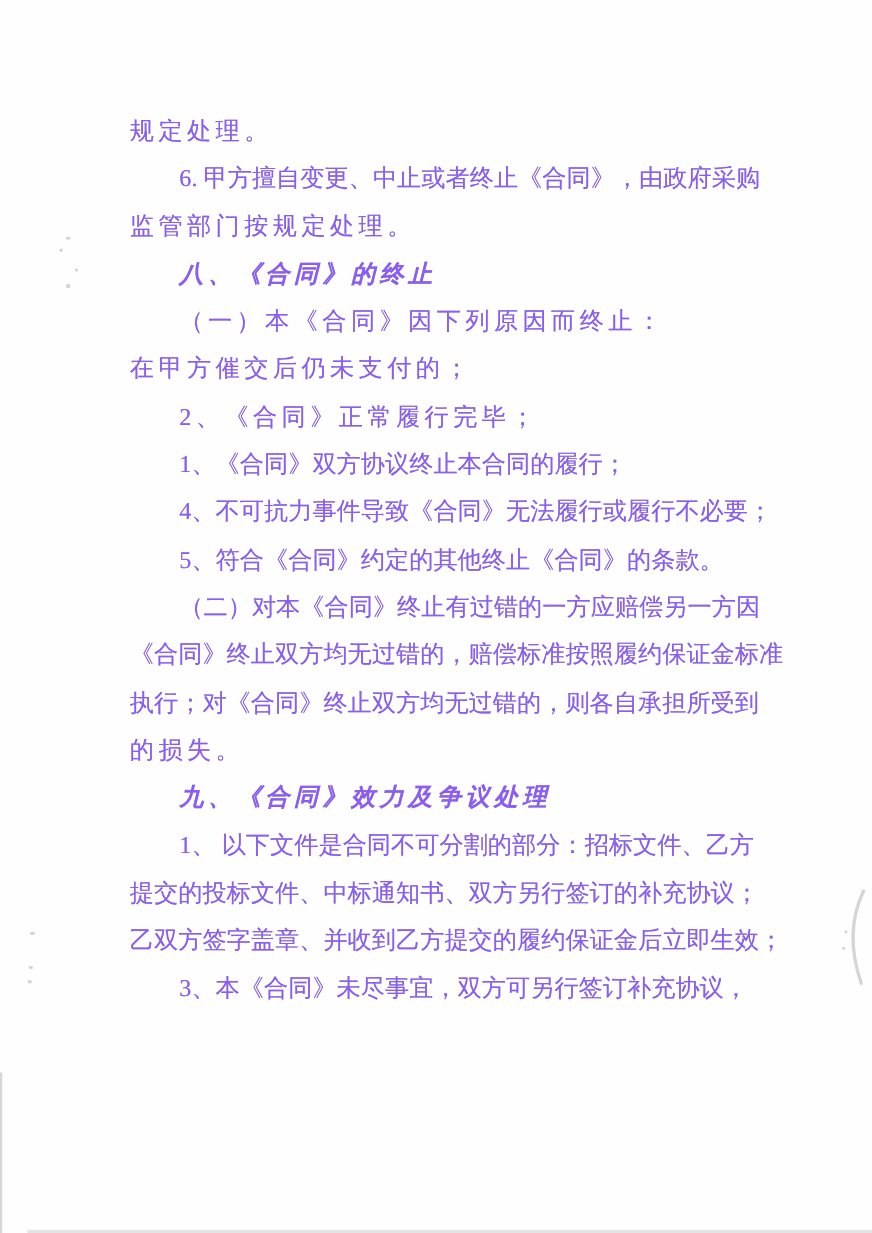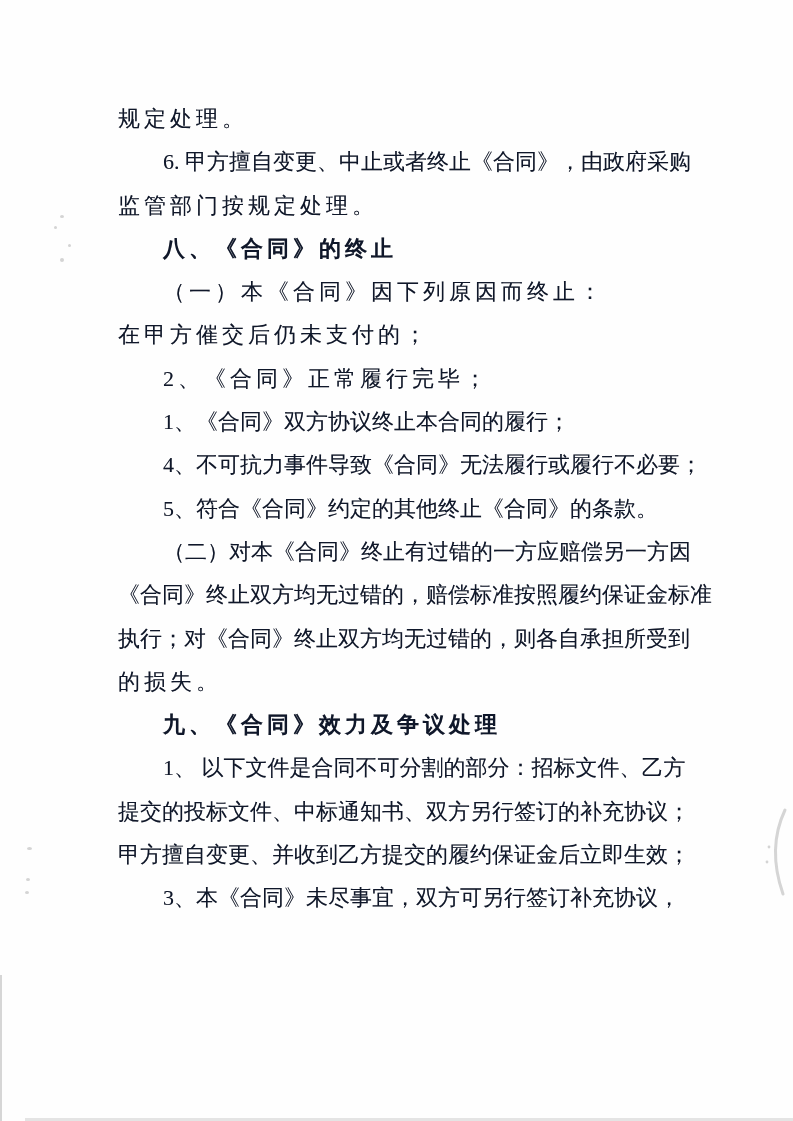--- a/index.html
+++ b/index.html
@@ -7,38 +7,38 @@
     padding: 0;
     background: #e8e8e8;
   }
   .page {
     position: relative;
     width: 793px;
     height: 1121px;
     background: #fefefe;
     overflow: hidden;
     font-family: "Liberation Serif", "DejaVu Serif", serif;
-    color: #0f172a;
+    color: #8b5cf6;
   }
   .doc-lines {
     position: absolute;
     left: 118px;
     top: 97px;
     width: 572px;
   }
   .line {
     height: 43.3px;
     line-height: 43.3px;
     font-size: 22px;
     letter-spacing: 0;
     white-space: pre;
     text-shadow: 0 0 0.6px rgba(70,70,70,0.45);
   }
   .line.indent { padding-left: 45px; }
-  .line.bold   { font-weight: bold; }
+  .line.bold   { font-weight: bold; font-style: italic; }
   .line.loose  { letter-spacing: 4px; }
   .line .u {
     border-bottom: 1.5px solid #4a4a4a;
     padding: 0 2px;
   }
   
   .speck {
     position: absolute;
     background: #d4d4d4;
     border-radius: 50%;
@@ -81,21 +81,21 @@
       <div class="line indent">1、《合同》双方协议终止本合同的履行；</div>
       <div class="line indent">4、不可抗力事件导致《合同》无法履行或履行不必要；</div>
       <div class="line indent">5、符合《合同》约定的其他终止《合同》的条款。</div>
       <div class="line indent">（二）对本《合同》终止有过错的一方应赔偿另一方因</div>
       <div class="line">《合同》终止双方均无过错的，赔偿标准按照履约保证金标准</div>
       <div class="line">执行；对《合同》终止双方均无过错的，则各自承担所受到</div>
       <div class="line loose">的损失。</div>
       <div class="line indent bold loose">九、《合同》效力及争议处理</div>
       <div class="line indent">1、 以下文件是合同不可分割的部分：招标文件、乙方</div>
       <div class="line">提交的投标文件、中标通知书、双方另行签订的补充协议；</div>
-      <div class="line">甲方擅自变更、并收到乙方提交的履约保证金后立即生效；</div>
+      <div class="line">乙双方签字盖章、并收到乙方提交的履约保证金后立即生效；</div>
       <div class="line indent">3、本《合同》未尽事宜，双方可另行签订补充协议，</div>
     </div>
 
   <div class="speck" style="left:60px; top:215px; width:4px; height:3px;"></div>
   <div class="speck" style="left:54px; top:226px; width:3px; height:3px;"></div>
   <div class="speck" style="left:68px; top:244px; width:3px; height:3px;"></div>
   <div class="speck" style="left:60px; top:258px; width:4px; height:4px;"></div>
   <div class="speck" style="left:27px; top:847px; width:5px; height:3px;"></div>
   <div class="speck" style="left:26px; top:878px; width:4px; height:3px;"></div>
   <div class="speck" style="left:25px; top:891px; width:4px; height:3px;"></div>

